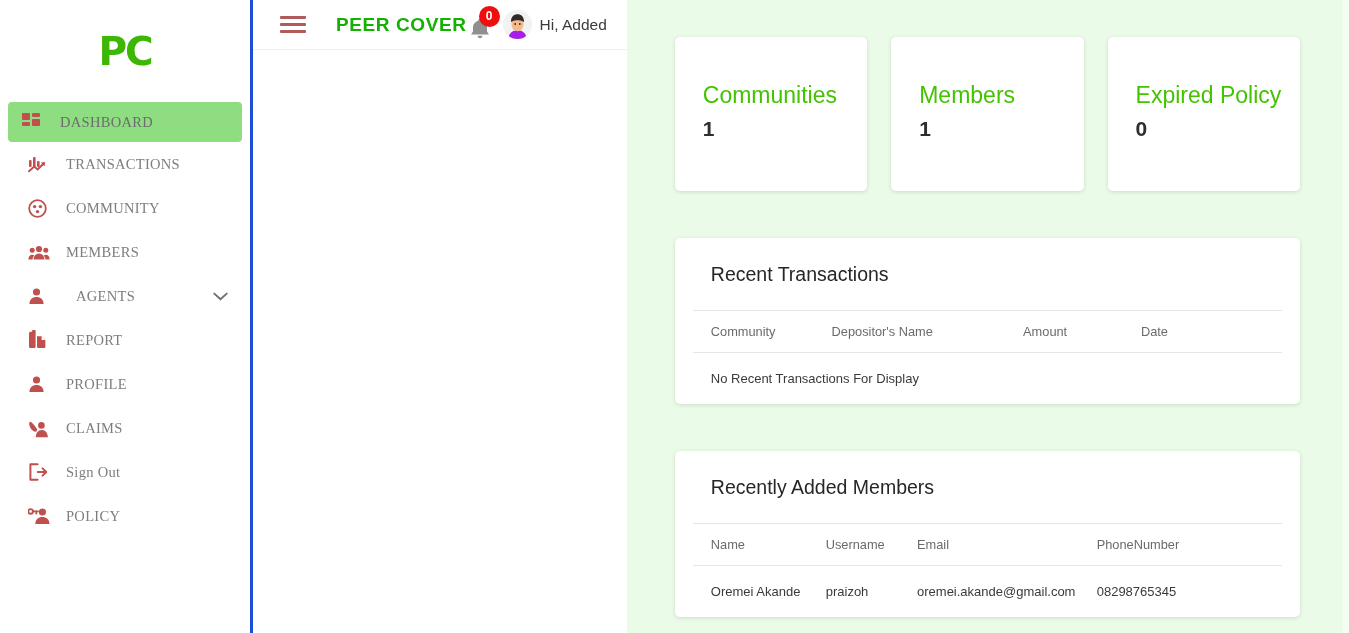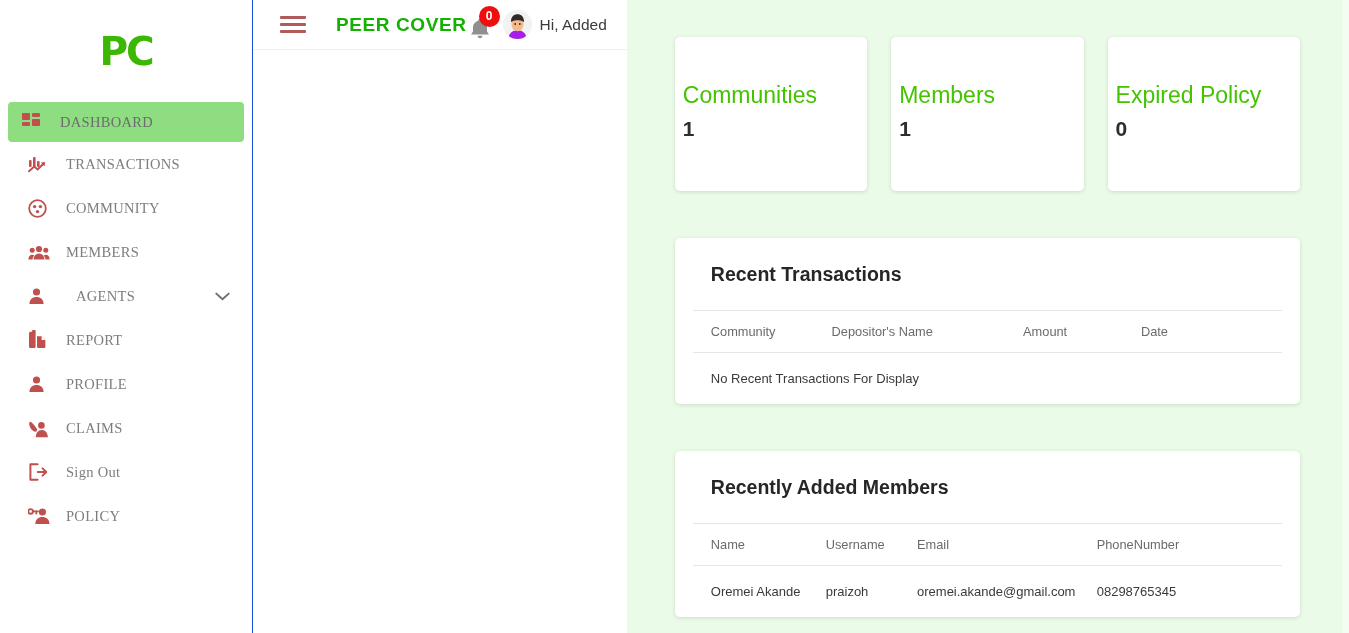--- a/index.html
+++ b/index.html
@@ -19,21 +19,21 @@
     display: flex;
     background: #ffffff;
   }
 
   
   #sidebar {
     width: 253px;
     min-width: 253px;
     height: 633px;
     background: #ffffff;
-    border-right: 1px solid #1d4ed8;
+    border-right: 3px solid #1d4ed8;
     display: flex;
     flex-direction: column;
     overflow: hidden;
   }
 
   .logo-wrap {
     height: 102px;
     display: flex;
     align-items: center;
     justify-content: center;
@@ -190,21 +190,21 @@
     display: flex;
     gap: 24px;
     padding-top: 37px;
   }
   .stat-card {
     flex: 1;
     height: 154px;
     background: #ffffff;
     border-radius: 5px;
     box-shadow: 0 1px 4px rgba(0,0,0,0.13);
-    padding: 44px 0 0 8px;
+    padding: 44px 0 0 28px;
   }
   .stat-title {
     font-size: 23px;
     color: #44c300;
     line-height: 1.25;
     font-weight: 400;
   }
   .stat-value {
     font-size: 21px;
     color: #2e2e2e;
@@ -217,21 +217,21 @@
     background: #ffffff;
     border-radius: 5px;
     box-shadow: 0 1px 4px rgba(0,0,0,0.13);
     margin-top: 47px;
     padding: 0 18px;
   }
   .panel-title {
     font-size: 19.5px;
     color: #262626;
     padding: 25px 0 24px 18px;
-    font-weight: 700;
+    font-weight: 400;
   }
   table.tbl {
     width: 100%;
     border-collapse: collapse;
     table-layout: fixed;
   }
   table.tbl th {
     text-align: left;
     font-size: 12.8px;
     font-weight: 400;

